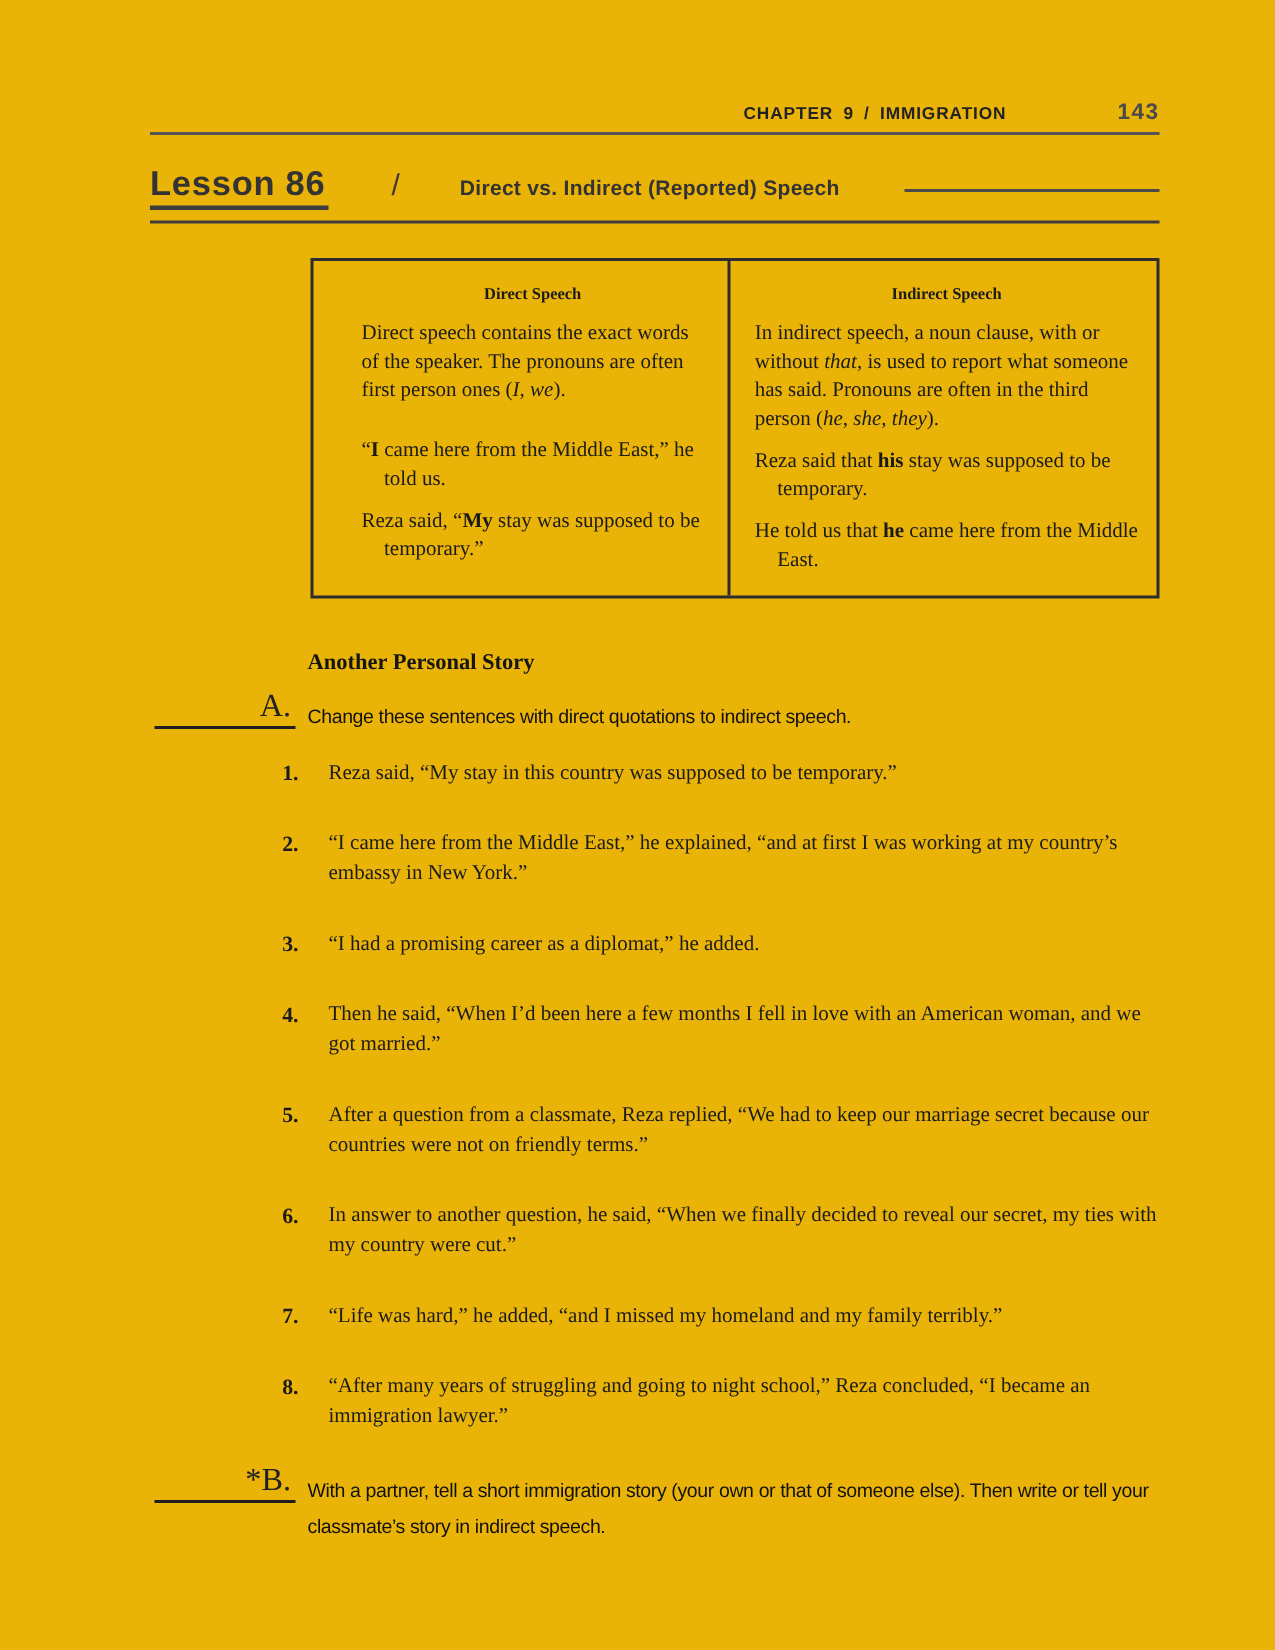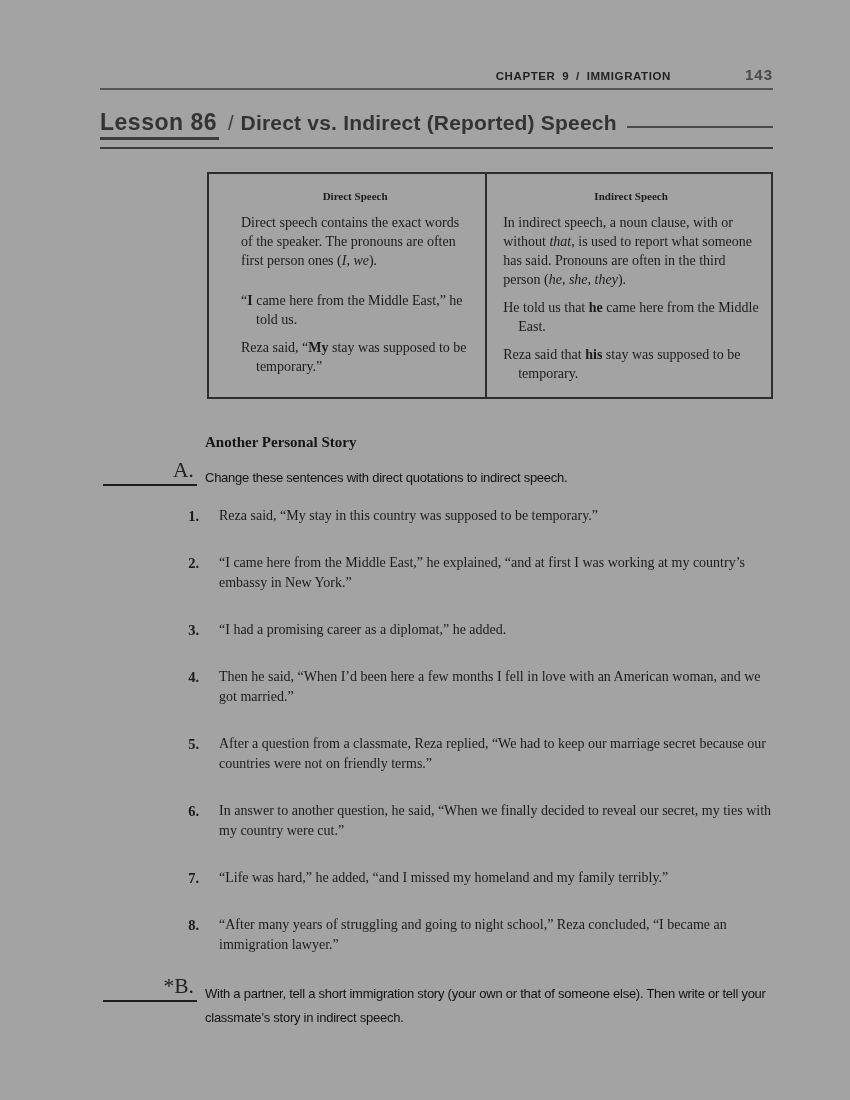--- a/index.html
+++ b/index.html
@@ -1,20 +1,20 @@
 <!DOCTYPE html>
 <html><head>
 <meta charset="utf-8">
 <style>
   html,body { margin:0; padding:0; background:#e9e9e9; }
   .page {
     position:relative;
     width:850px; height:1100px;
     margin:0 auto;
-    background:#a3a3a3;
+    background:#eab308;
     color:#1e1e1e;
     overflow:hidden;
     font-family:"Liberation Serif", serif;
   }
   .content { padding:66px 77px 0 100px; }
 
   
   .header-row {
     display:flex; justify-content:flex-end; align-items:baseline;
     font-family:"Liberation Sans", sans-serif;
@@ -26,28 +26,28 @@
   .pagenum { font-size:15px; font-weight:bold; color:#4a4a4a; margin-left:74px; letter-spacing:1px; }
   .header-rule { border-bottom:2.5px solid #555; margin-top:5px; }
 
   
   .lesson-title {
     margin-top:19px;
     display:flex; align-items:baseline;
     border-bottom:2px solid #3c3c3c;
     padding-bottom:7px;
     font-family:"Liberation Sans", sans-serif;
-    font-weight:bold; color:#333;
+    font-weight:bold; color:#333;gap:33px;
   }
   .lesson-name {
     font-size:23px; letter-spacing:.5px;
     border-bottom:3px solid #3c3c3c; padding:0 2px 1px 0;
   }
   .lesson-sep { font-size:20px; margin:0 7px 0 9px; font-weight:normal; color:#3a3a3a; }
-  .lesson-sub { font-size:21px; letter-spacing:.2px; }
+  .lesson-sub { font-size:14px; letter-spacing:.2px; }
   .title-filler { flex:1; border-bottom:2px solid #4a4a4a; margin-left:10px; transform:translateY(-2px); }
 
   
   .speech-box {
     margin-top:23px; margin-left:107px; width:566px;
     border:2px solid #2d2d2d;
     display:flex;
     font-size:14px; line-height:19px;
     box-sizing:border-box; color:#1b1b1b;
   }
@@ -118,23 +118,23 @@
             <div class="example"><span>“</span><span class="b">I</span><span> came here from the Middle East,” he told us.</span></div>
 
             <div class="example"><span>Reza said, “</span><span class="b">My</span><span> stay was supposed to be temporary.”</span></div>
           </div>
       </div>
       <div class="col col-right">
         <div class="col-heading">Indirect Speech</div>
         <div class="desc"><span>In indirect speech, a noun clause, with or without </span><span class="i">that</span><span>, is used to report what someone has said. Pronouns are often in the third person (</span><span class="i">he</span><span>, </span><span class="i">she</span><span>, </span><span class="i">they</span><span>).</span></div>
         <div class="examples">
 
+            <div class="example"><span>Reza said that </span><span class="b">his</span><span> stay was supposed to be temporary.</span></div>
+
             <div class="example"><span>He told us that </span><span class="b">he</span><span> came here from the Middle East.</span></div>
-
-            <div class="example"><span>Reza said that </span><span class="b">his</span><span> stay was supposed to be temporary.</span></div>
           </div>
       </div>
     </div>
 
     <div class="story-heading">Another Personal Story</div>
 
     <div class="exercise exercise-a">
       <div class="ex-label">A.</div>
       <div class="ex-instruction">Change these sentences with direct quotations to indirect speech.</div>
     </div>

